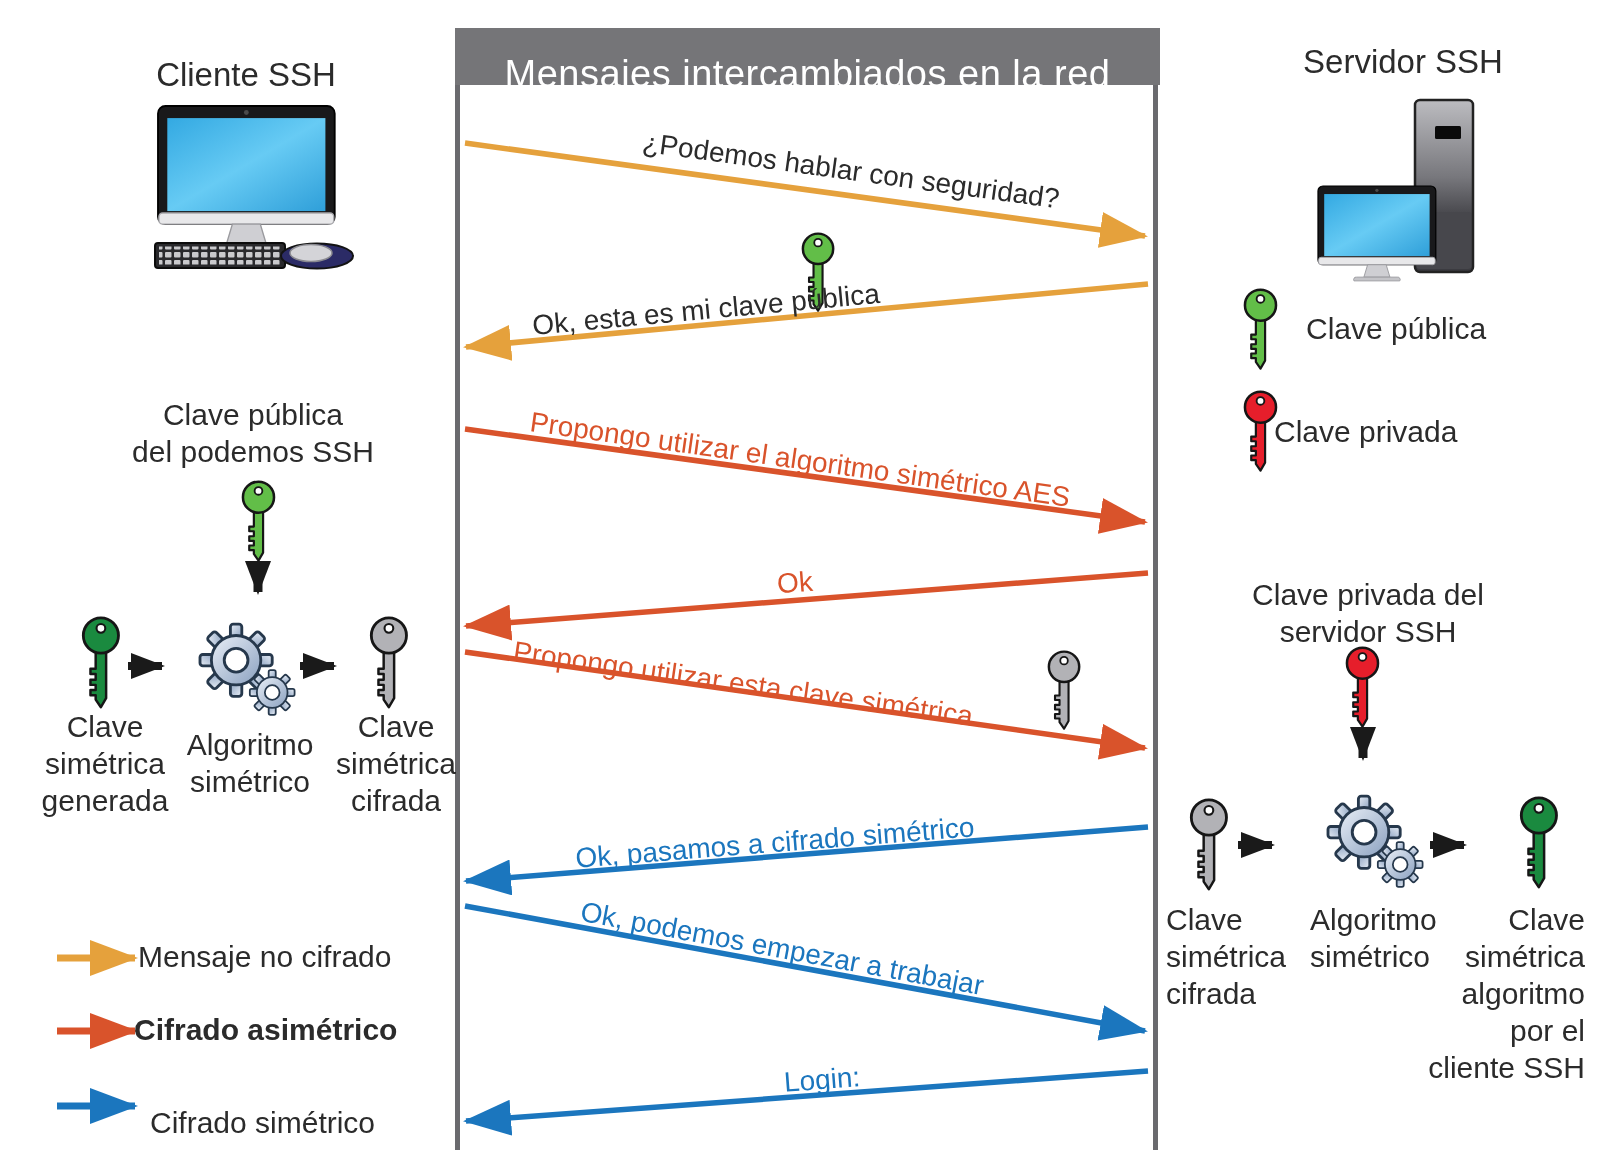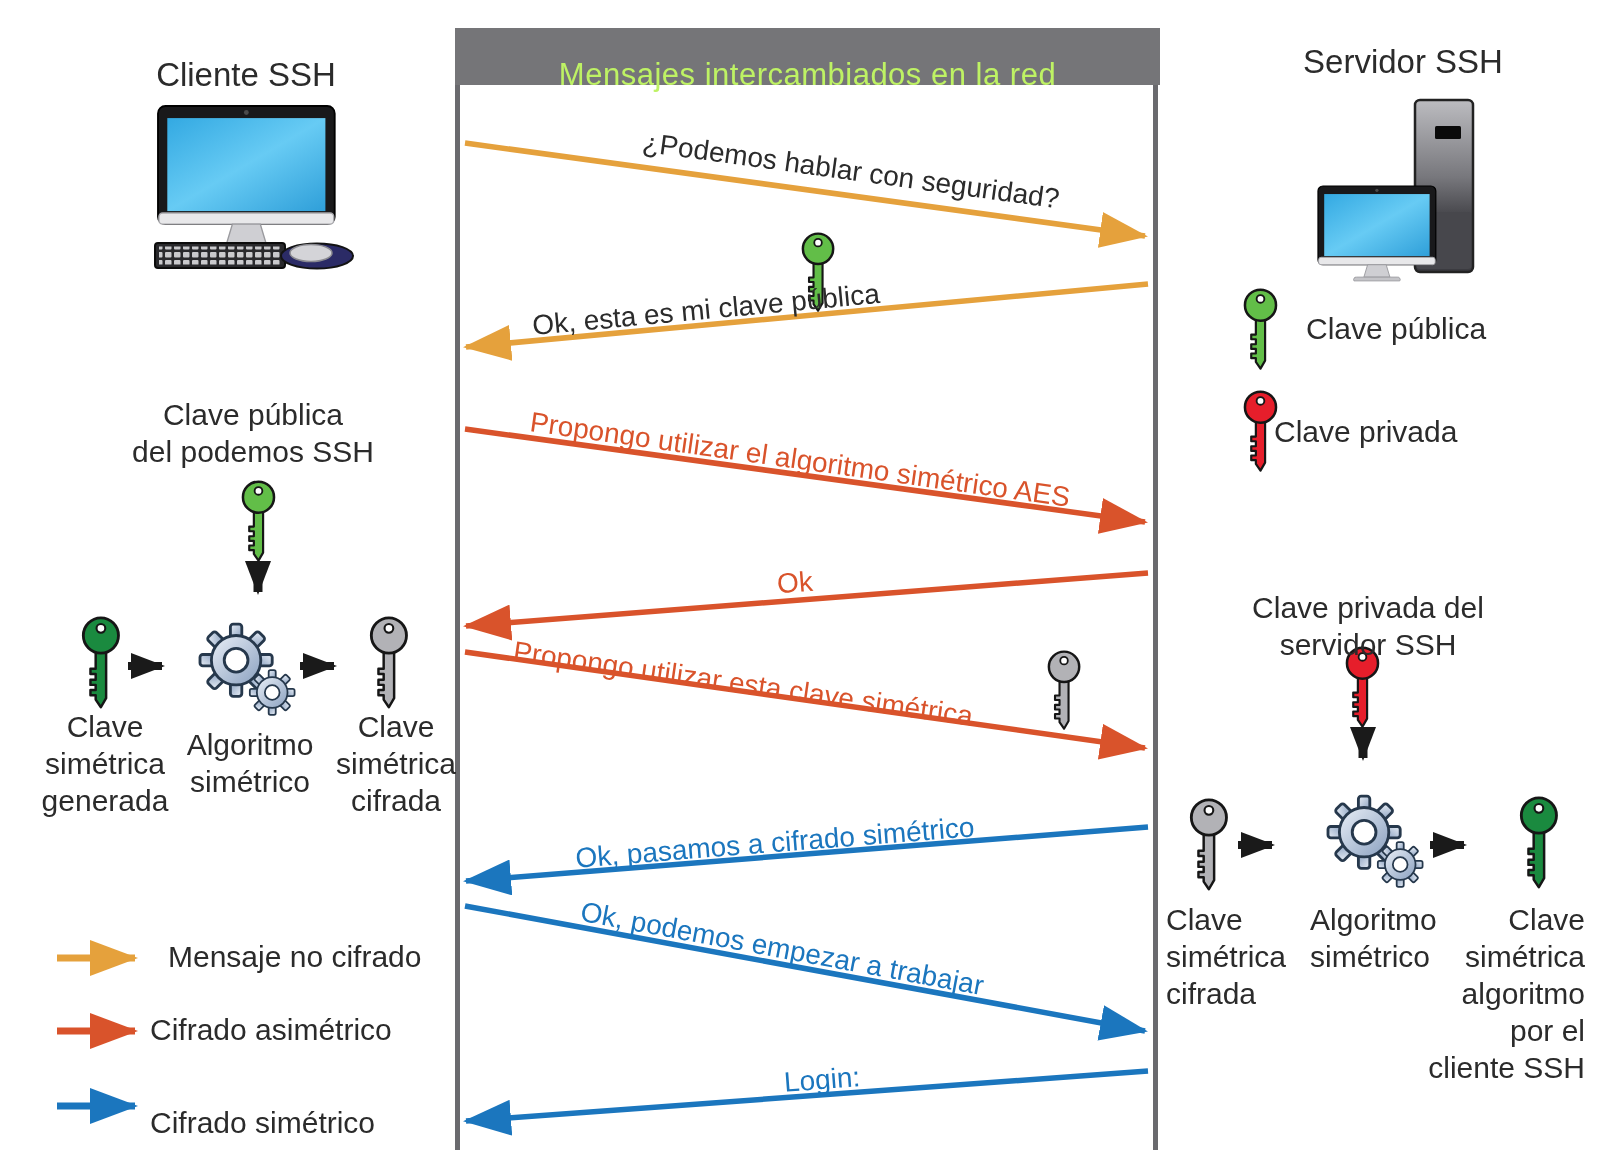--- a/index.html
+++ b/index.html
@@ -5,21 +5,21 @@
   html,body{margin:0;padding:0;background:#ffffff;}
   #canvas{
     position:relative;width:1623px;height:1150px;background:#ffffff;
     font-family:"Liberation Sans","DejaVu Sans",sans-serif;color:#262626;overflow:hidden;
   }
   #overlay{position:absolute;left:0;top:0;width:1623px;height:1150px;}
   .bar{
     position:absolute;left:455px;top:28px;width:705px;height:57px;background:#757578;
     display:flex;align-items:center;justify-content:center;
   }
-  .bar-title{color:#bef264;font-size:31px;letter-spacing:.5px;margin-top:36px;}
+  .bar-title{color:#ffffff;font-size:38px;letter-spacing:.5px;margin-top:36px;}
   .vline{position:absolute;top:85px;width:5px;height:1065px;background:#6a6a6e;}
   .vline.left{left:455px;}
   .vline.right{left:1153px;}
   .msg{
     position:absolute;white-space:nowrap;font-size:28px;
     transform:translate(-50%,-50%) rotate(var(--r,0deg));
   }
   .c-plain{color:#2b2b2b;}
   .c-asym{color:#d9532b;}
   .c-sym{color:#1b76be;}
@@ -212,21 +212,21 @@
   <div class="lbl t-center" style="left:160px;top:726px;width:180px;">
     <div>Algoritmo</div>
     <div>simétrico</div>
   </div>
   <div class="lbl t-center" style="left:306px;top:708px;width:180px;">
     <div>Clave</div>
     <div>simétrica</div>
     <div>cifrada</div>
   </div>
 
-  <div class="lbl t-center" style="left:1218px;top:576px;width:300px;margin-top:13px;">
+  <div class="lbl t-center" style="left:1218px;top:576px;width:300px;">
     <div>Clave privada del</div>
     <div>servidor SSH</div>
   </div>
   <div class="lbl" style="left:1166px;top:901px;width:180px;">
     <div>Clave</div>
     <div>simétrica</div>
     <div>cifrada</div>
   </div>
   <div class="lbl" style="left:1310px;top:901px;width:200px;">
     <div>Algoritmo</div>
@@ -236,17 +236,17 @@
     <div>Clave</div>
     <div>simétrica</div>
     <div>algoritmo</div>
     <div>por el</div>
     <div>cliente SSH</div>
   </div>
 
   <div class="kv-label" style="left:1306px;top:312px;">Clave pública</div>
   <div class="kv-label" style="left:1274px;top:415px;">Clave privada</div>
 
-  <div class="kv-label" style="left:168px;top:940px;">Mensaje no cifrado</div>
-  <div class="kv-label" style="left:150px;top:1013px;">Cifrado asimétrico</div>
+  <div class="kv-label" style="left:138px;top:940px;">Mensaje no cifrado</div>
+  <div class="kv-label" style="left:134px;top:1013px;font-weight:bold;">Cifrado asimétrico</div>
   <div class="kv-label" style="left:150px;top:1088px;margin-top:18px;">Cifrado simétrico</div>
 
 </div>
 
 </body></html>

